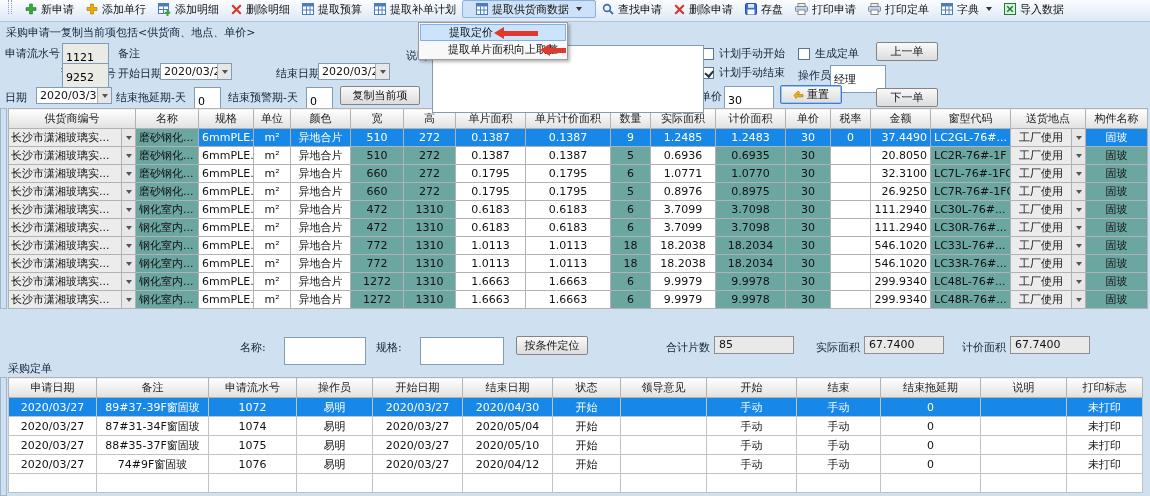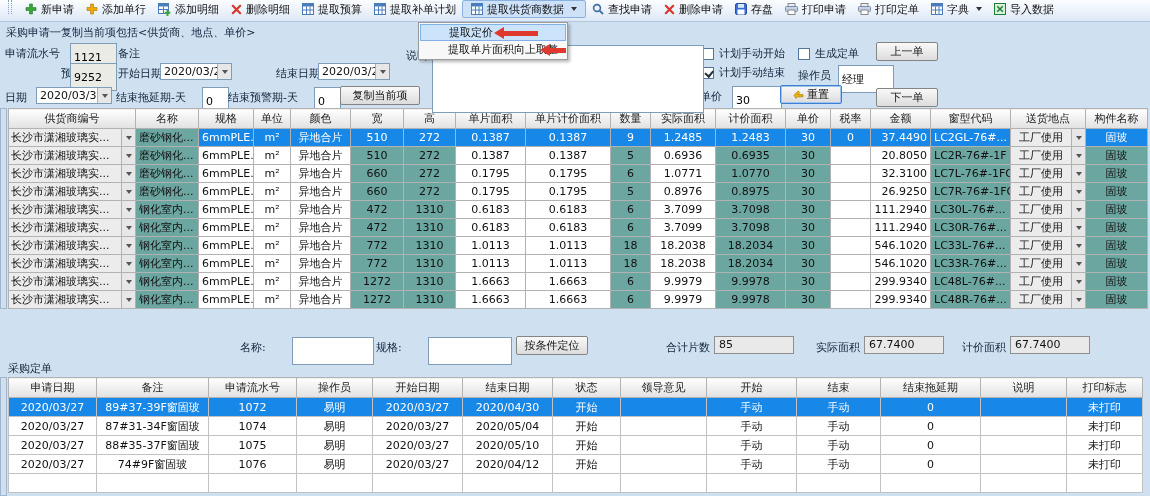--- a/index.html
+++ b/index.html
@@ -4,28 +4,28 @@
 <style>
   html,body{margin:0;padding:0;}
   body{background:#b9cde4;font-family:"DejaVu Sans","Liberation Sans",sans-serif;}
   #app{position:relative;width:1150px;height:496px;overflow:hidden;background:#cfe0f1;font-size:11px;color:#111;}
 
   
   .toolbar{position:absolute;top:0;left:0;right:0;height:22px;display:flex;align-items:flex-start;padding-left:8px;
     background:linear-gradient(#fbfdff,#dde8f6);border-bottom:1px solid #b4c6dd;box-sizing:border-box;}
   .toolbar::before{content:"";width:2px;height:14px;margin-right:7px;border-left:1px dotted #8aa0bb;border-right:1px dotted #8aa0bb;}
   .tb-item{display:flex;align-items:center;gap:4px;padding:2px 6px;height:18px;box-sizing:border-box;border-radius:2px;white-space:nowrap;}
-  .tb-item.open{background:#cde2f8;border:1px solid #8ab0dd;padding:1px 8px;}
+  .tb-item.open{background:#cde2f8;border:1px solid #8ab0dd;padding:1px 13px;}
   .tb-caret{width:0;height:0;border-left:3.5px solid transparent;border-right:3.5px solid transparent;border-top:4px solid #333;margin-left:3px;}
   .ic svg{display:block;}
 
   .title{position:absolute;left:6px;top:25px;color:#10243a;}
 
   .lab{position:absolute;white-space:nowrap;color:#10243a;}
-  .fld{position:absolute;border:1px solid #7f9db9;background:#fff;font:11px "DejaVu Sans",sans-serif;padding:13px 3px;box-sizing:border-box;height:24px;margin-left:8px;}
+  .fld{position:absolute;border:1px solid #7f9db9;background:#fff;font:11px "DejaVu Sans",sans-serif;padding:13px 3px;box-sizing:border-box;height:24px;}
   .fld.ro{background:#ebebe6;}
   .combo-f{position:absolute;border:1px solid #7f9db9;background:#fff;height:17px;box-sizing:border-box;display:flex;align-items:center;}
   .combo-f .txt{flex:1;padding:0 3px;overflow:hidden;white-space:nowrap;}
   .combo-f .ab,.combo-in .ab{width:13px;align-self:stretch;background:#e7e7e7;border-left:1px solid #b0b0b0;display:flex;align-items:center;justify-content:center;}
   .caret{width:0;height:0;border-left:3.5px solid transparent;border-right:3.5px solid transparent;border-top:4px solid #555;}
 
   .btn{position:absolute;box-sizing:border-box;background:linear-gradient(#f9f9f9,#dcdcdc);border:1px solid #848484;border-radius:2px;
     text-align:center;font-size:11px;display:flex;align-items:center;justify-content:center;gap:3px;}
   .btn.focus{border:1px solid #3d7ed6;box-shadow:inset 0 0 0 1px #9cc4ee;}
 

